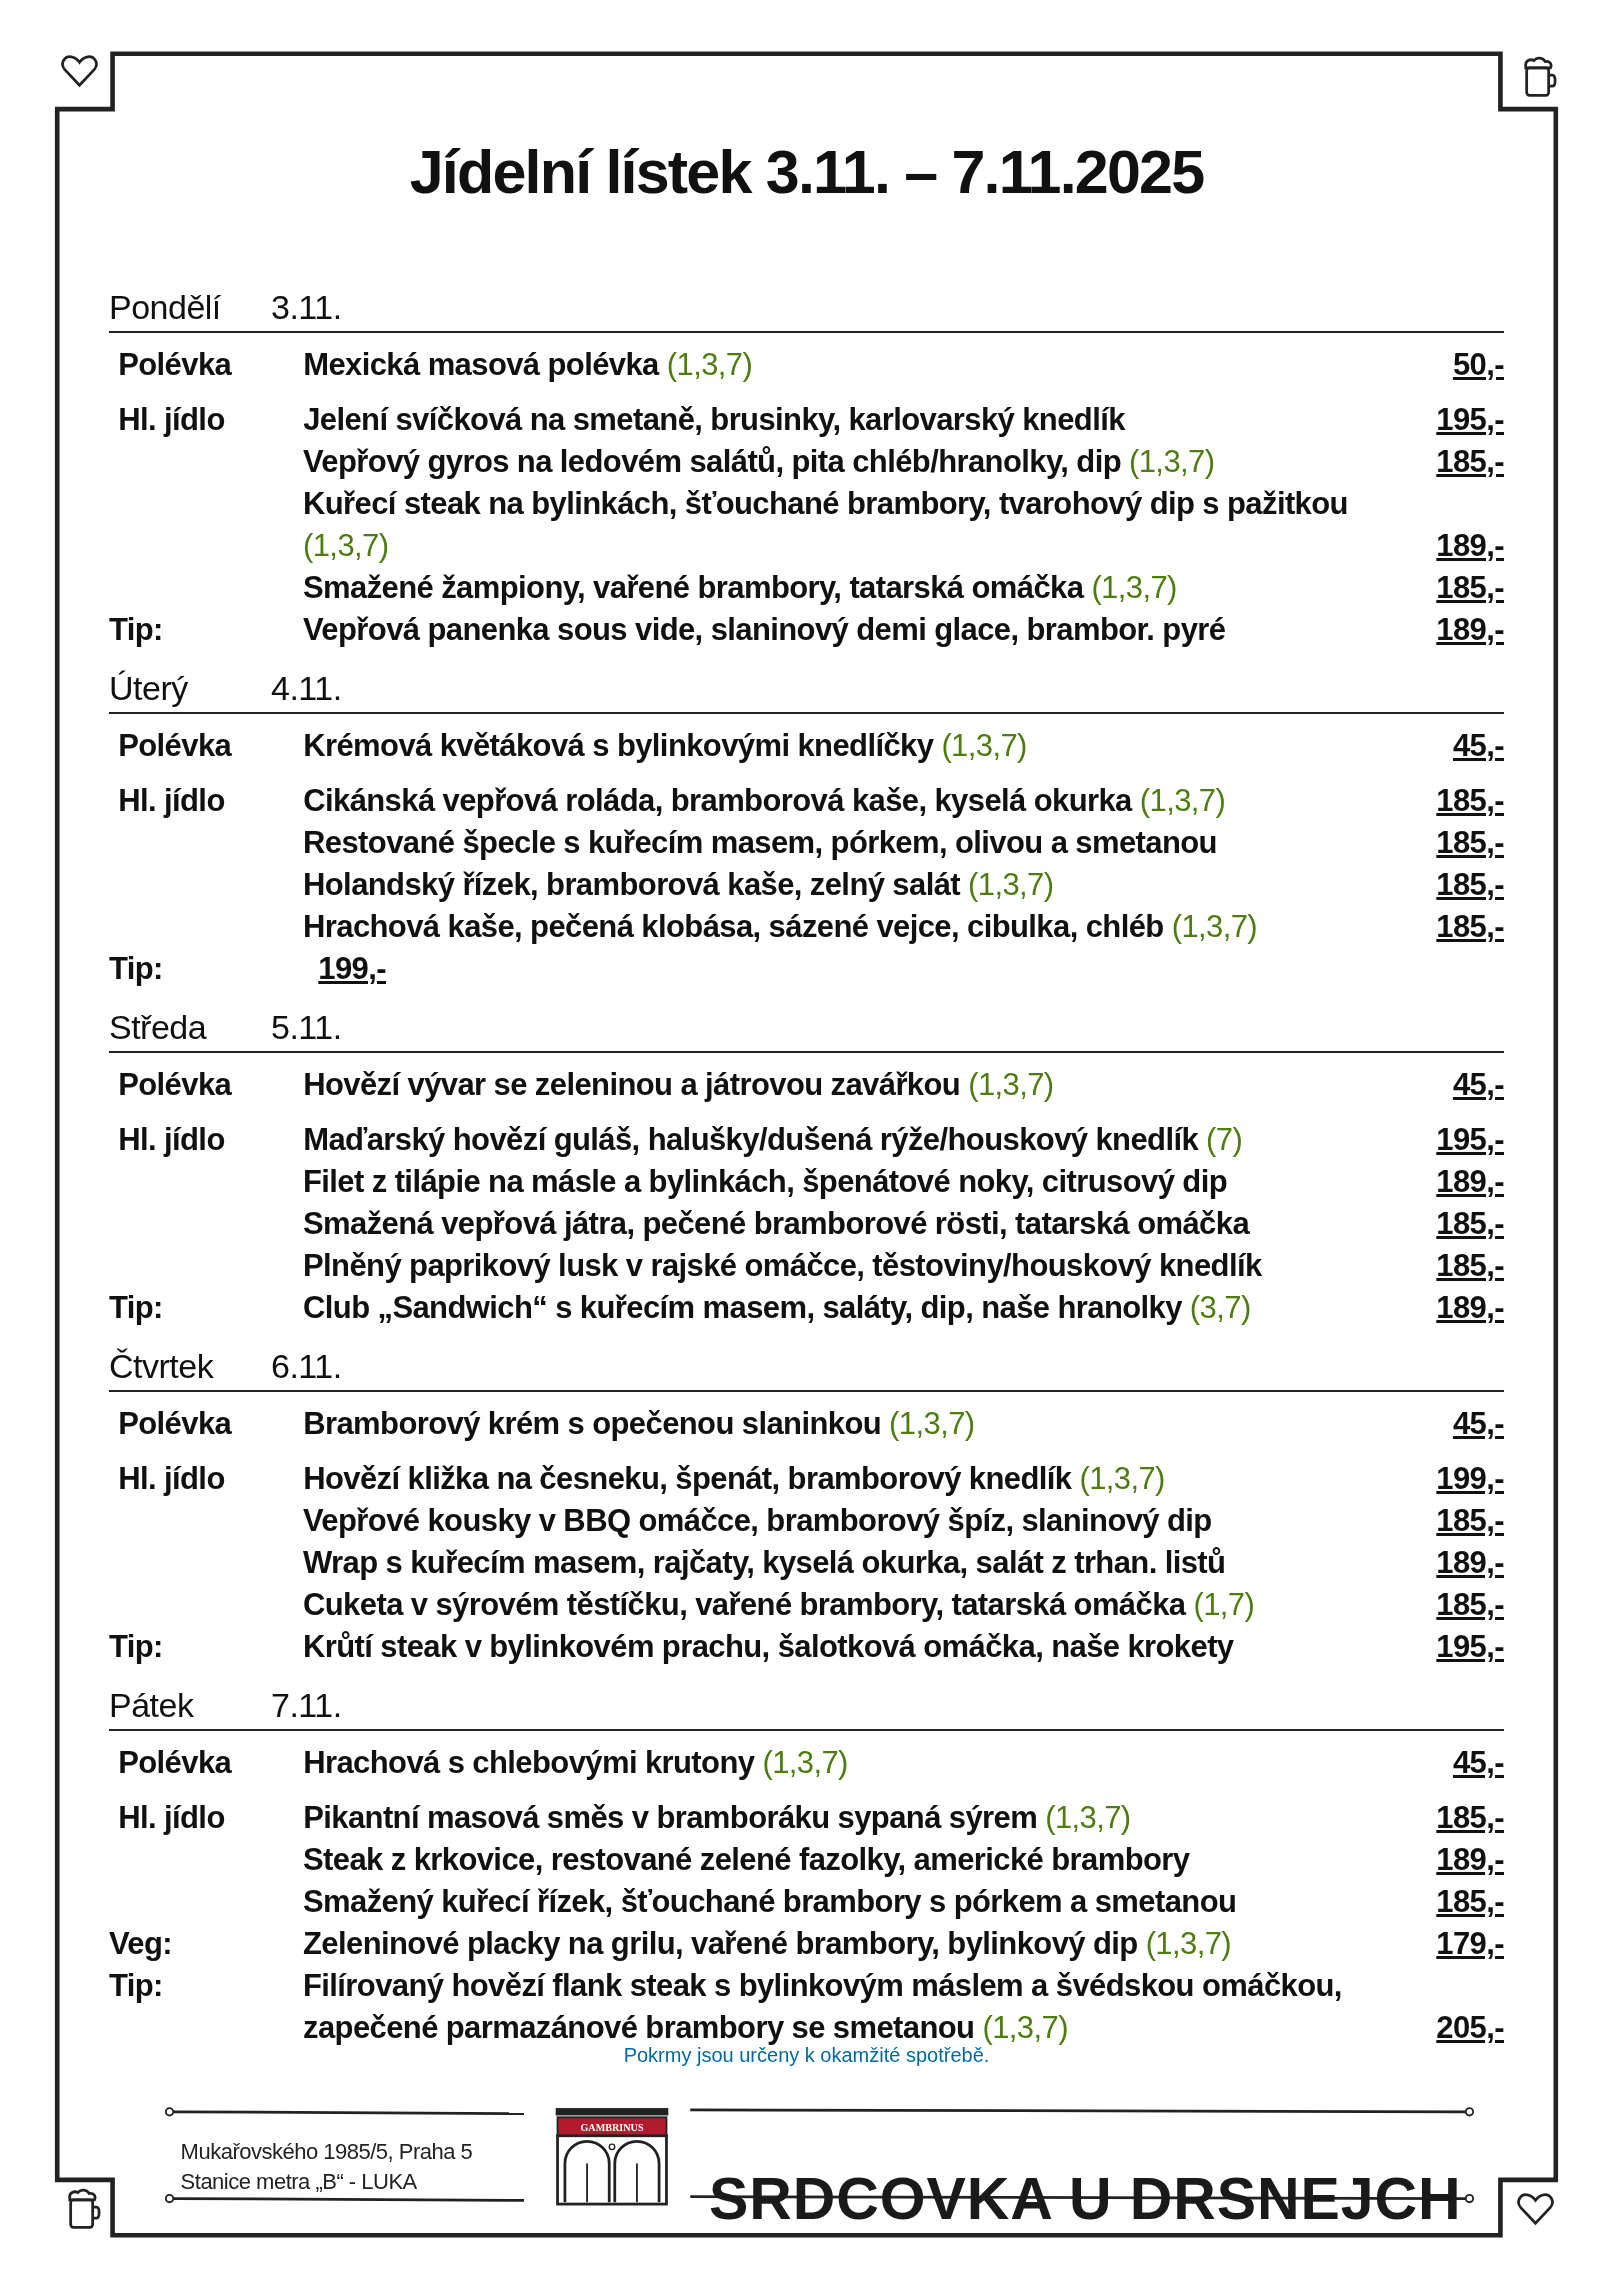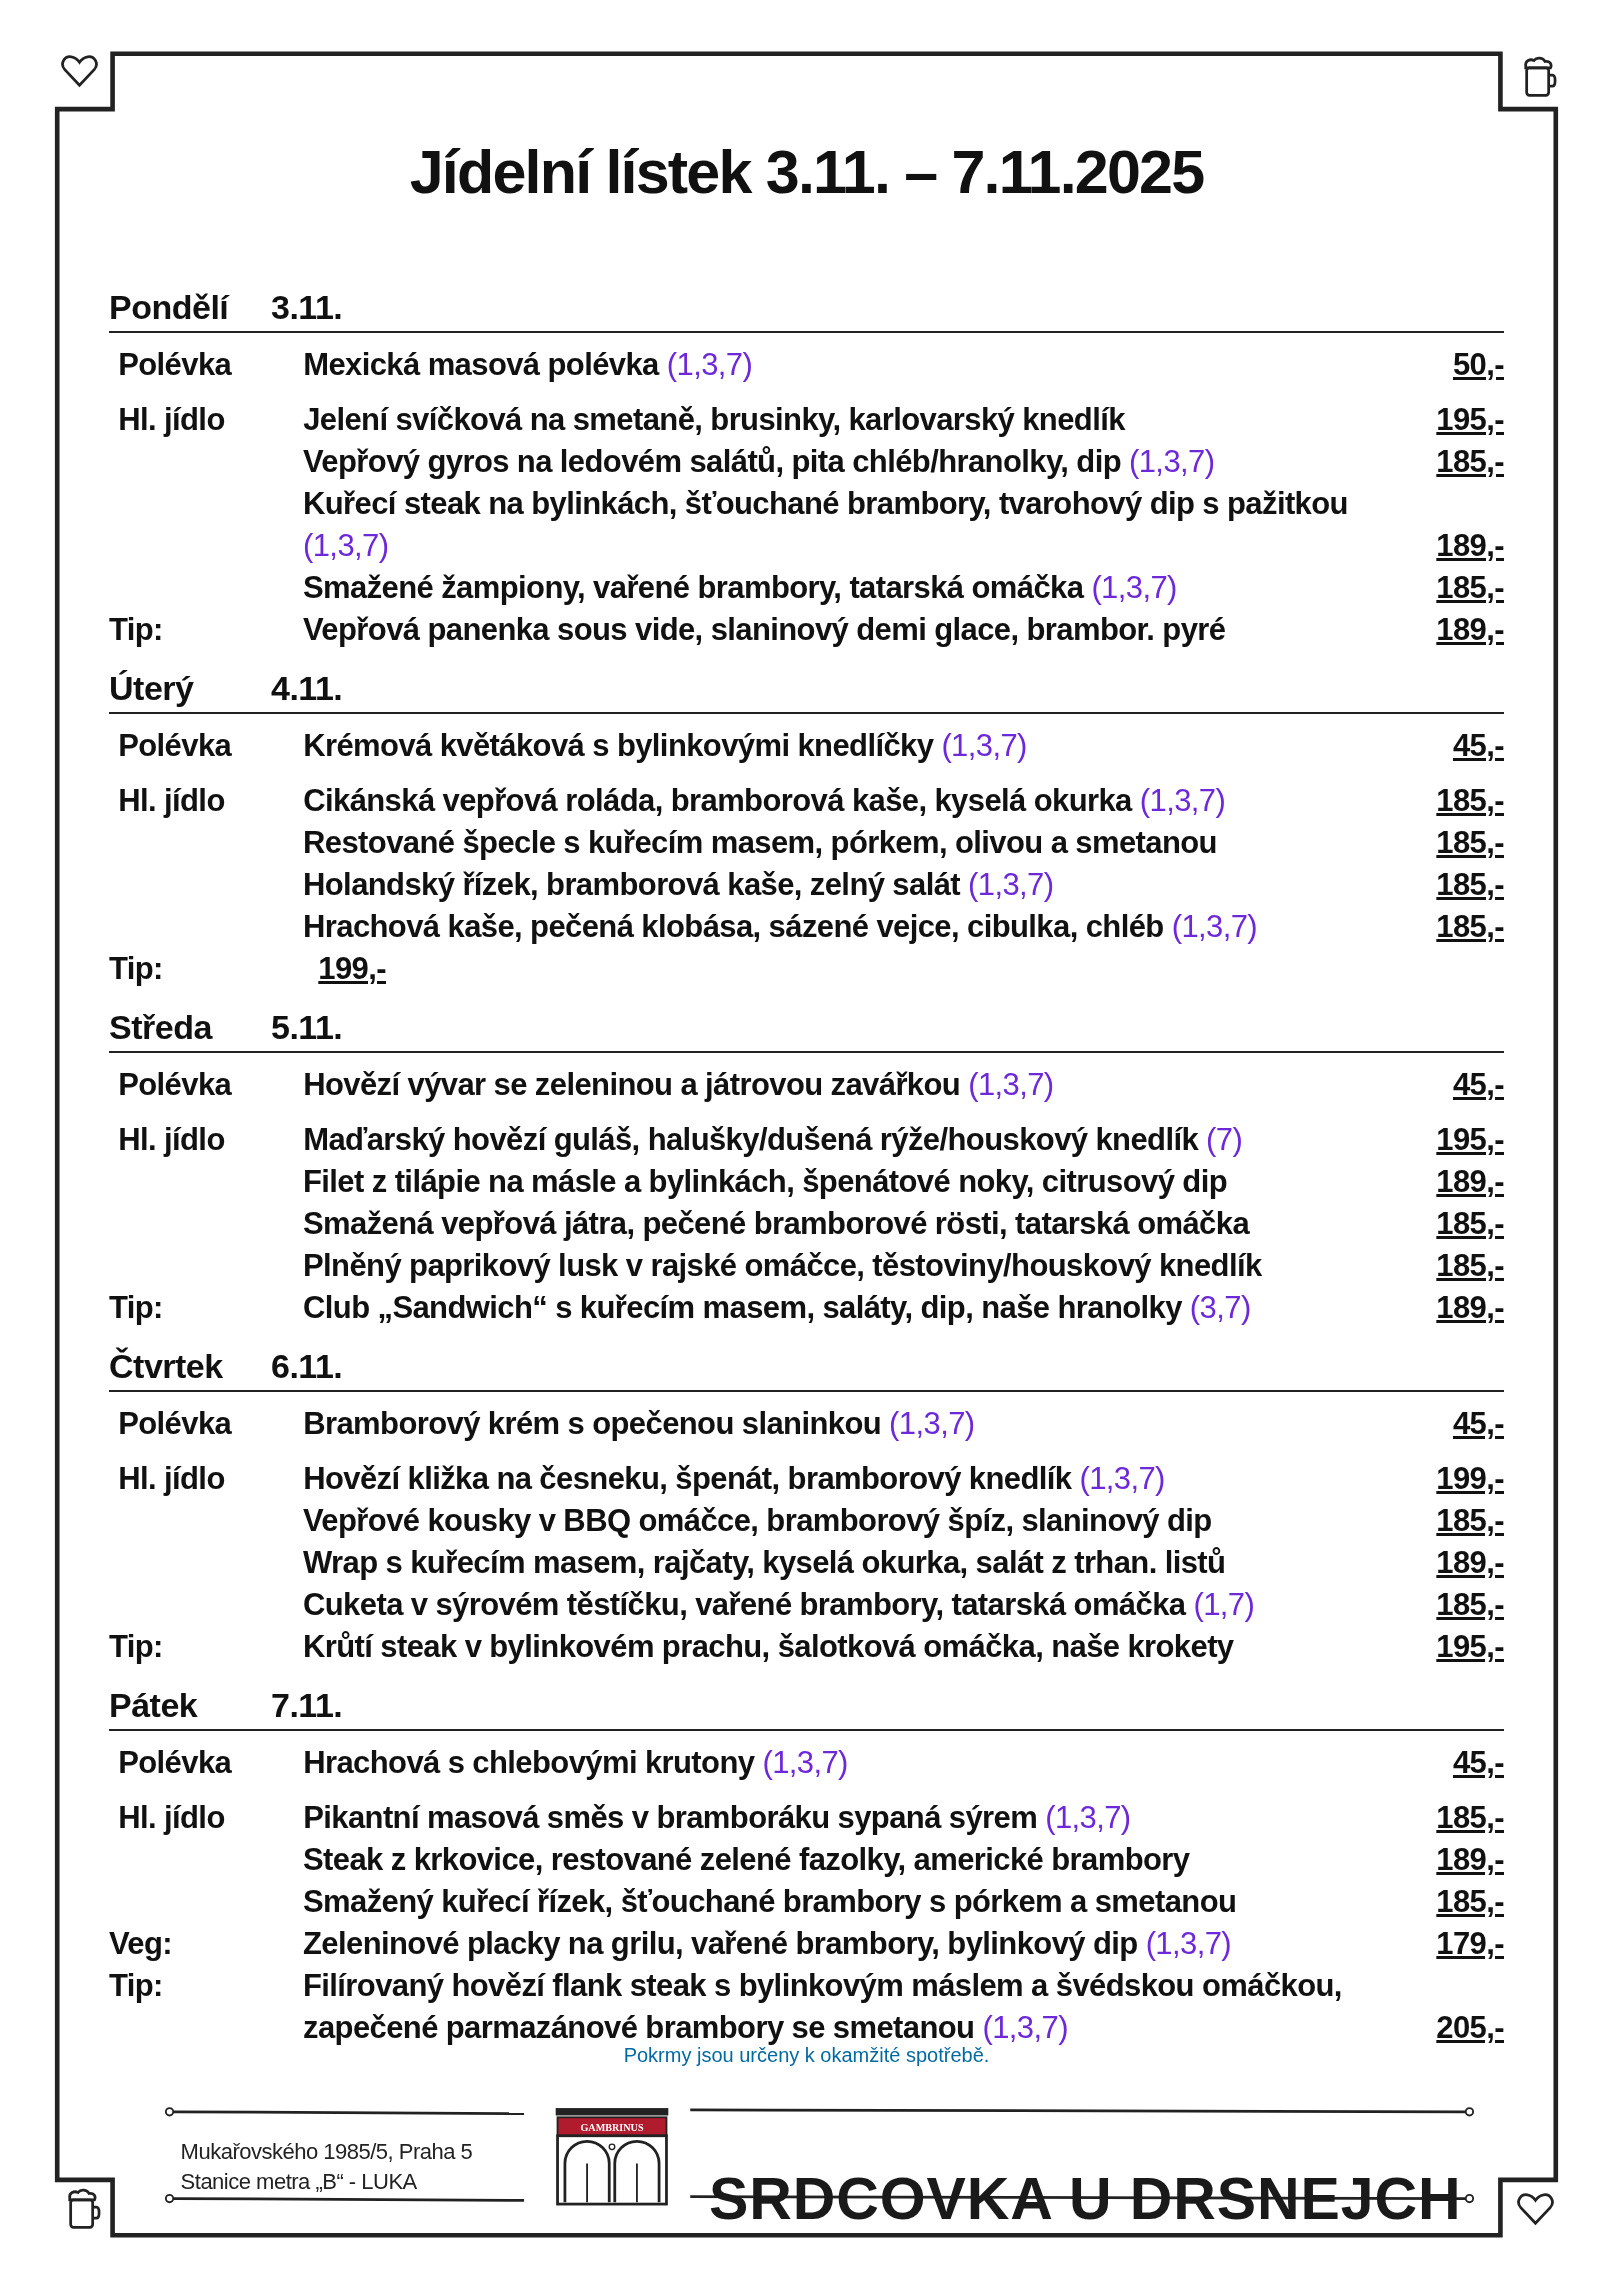--- a/index.html
+++ b/index.html
@@ -2,27 +2,27 @@
 <html style="font-size:14.8px"><head>
 <meta charset="utf-8">
 <style>
   html,body{margin:0;padding:0;background:#fff;}
   body{width:1613px;height:2289px;position:relative;overflow:hidden;font-family:"Liberation Sans","DejaVu Sans",sans-serif;color:#111;}
   .frame{position:absolute;left:0;top:0;width:1613px;height:2289px;}
   .title{position:absolute;left:0;width:1613px;top:137px;text-align:center;font-size:61px;font-weight:bold;letter-spacing:-1.8px;}
   .title span{text-decoration-thickness:3.7px;text-underline-offset:7.4px;}
   .menu{position:absolute;left:109px;top:277px;width:1395px;}
   .day{margin:0;}
-  .day-head{display:flex;align-items:flex-end;height:50px;font-size:34px;font-weight:bold;letter-spacing:-0.5px;border-bottom:2.3px solid #222;padding-bottom:3.7px;}
+  .day-head{display:flex;align-items:flex-end;height:50px;font-size:34px;font-weight:normal;letter-spacing:-0.5px;border-bottom:2.3px solid #222;padding-bottom:3.7px;}
   .day-name{width:162px;display:inline-block;}
   .row{display:flex;align-items:flex-start;font-size:31px;font-weight:bold;letter-spacing:-0.6px;line-height:42px;}
   .cat{width:194px;flex:none;}
   .cat.ind{padding-left:9.2px;width:185px;}
   .dish{flex:1;}
-  .alg{color:#6d28d9;font-weight:normal;}
+  .alg{color:#4d7c0f;font-weight:normal;}
   .price{width:83px;flex:none;text-align:right;align-self:flex-end;text-decoration:underline;}
   .gap{height:13px;}
   .soupgap{height:11px;}
   .note{position:absolute;left:0;width:1613px;top:2044px;text-align:center;font-size:20px;color:#0369a1;}
   .footer{position:absolute;left:164px;top:2106px;width:1311px;height:102px;}
   .addr{position:absolute;left:16.6px;top:31px;width:332px;text-align:left;font-size:22px;line-height:29.5px;color:#222;letter-spacing:-0.5px;}
   .brand{position:absolute;left:545px;top:14.8px;font-size:59px;font-weight:bold;letter-spacing:0.9px;color:#1a1a1a;margin-top:44px;}
 </style>
 </head>
 <body>

